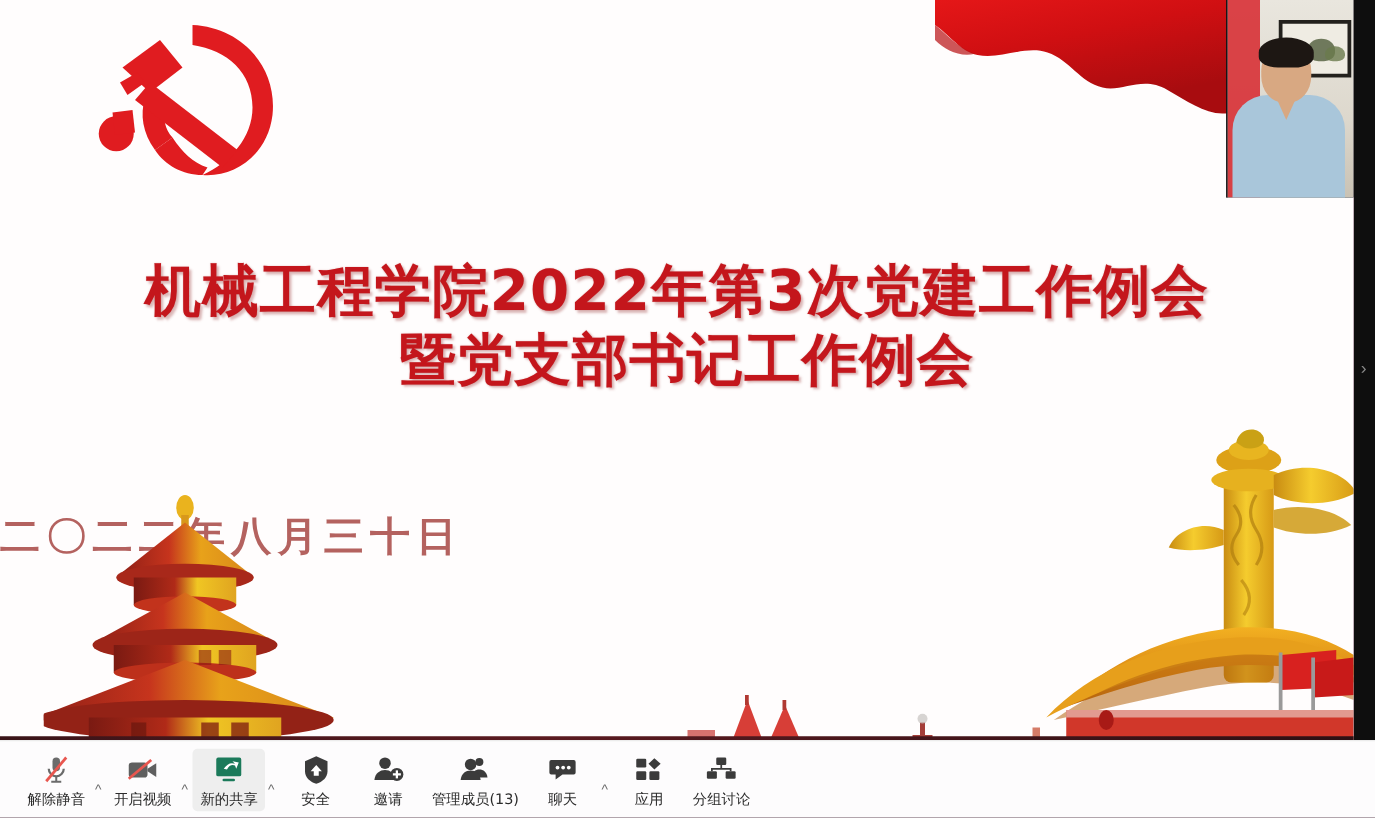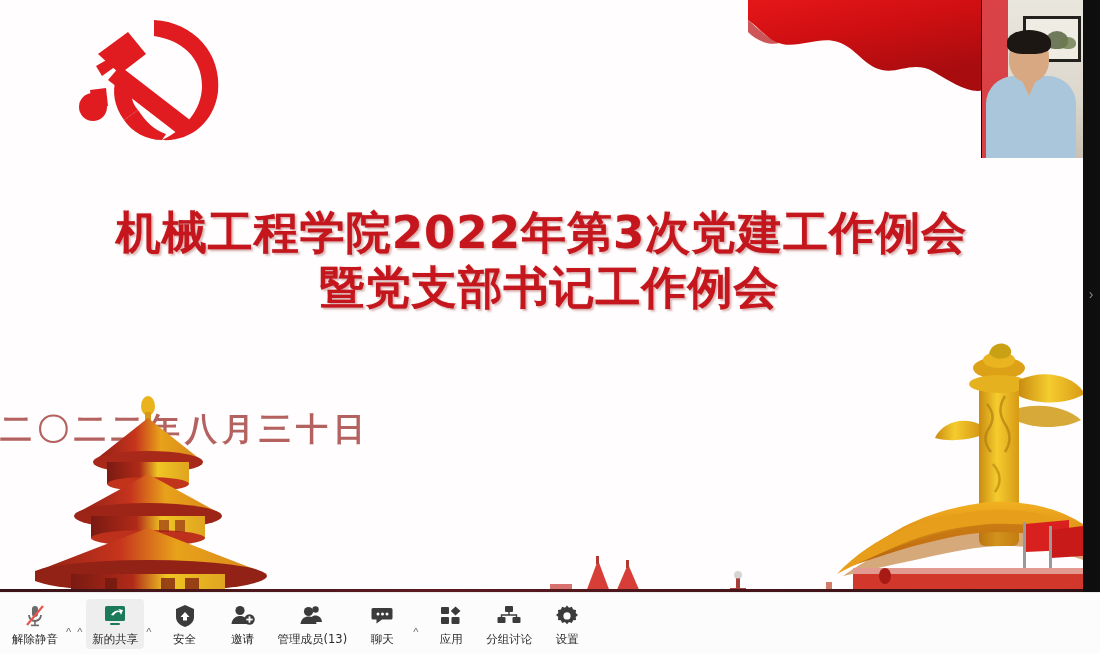--- a/index.html
+++ b/index.html
@@ -96,21 +96,21 @@
 
   
   .below-black { position:absolute; left:0; top:592px; width:1100px; height:62px; background:#fbfbfb; }
 
   
   .toolbar {
     position: absolute; left: 0; top: 592px; width: 1100px; height: 62px;
     background: #fdfcfd; display: flex; align-items: center;
     border-top: 1px solid #ececec;
   }
-  .tb-left { display: flex; align-items: center; padding-left: 6px; text-align: right; }
+  .tb-left { display: flex; align-items: center; padding-left: 16px; text-align: right; }
   .tb-center { display: flex; align-items: center; margin: 16px auto; }
   .tb-spacer { flex: 1; }
 
   .tb-item {
     position: relative; display: flex; flex-direction: column;
     align-items: center; justify-content: flex-start;
     min-width: 58px; padding: 4px 6px 2px; cursor: pointer;
   }
   .tb-item.hl { background: #eeeeee; border-radius: 4px; }
   .tb-ico { height: 26px; display:flex; align-items:center; justify-content:center; }
@@ -312,20 +312,30 @@
             <path d="M5 11 a6 6 0 0 0 12 0" stroke="#6b6b6b" stroke-width="1.8" fill="none"></path>
             <rect x="10.2" y="17" width="1.6" height="4" fill="#6b6b6b"></rect>
             <rect x="7" y="20.6" width="8" height="1.6" fill="#6b6b6b"></rect>
             <line x1="3" y1="21" x2="19" y2="2" stroke="#e8564f" stroke-width="2.2"></line>
           </svg>
         </div>
         <div class="tb-lbl">解除静音</div>
       </div>
       <div class="caret-inline">^</div>
 
+      <div class="tb-item">
+        <div class="tb-ico">
+          <svg width="26" height="22" viewBox="0 0 26 22" aria-hidden="true">
+            <rect x="2" y="5" width="15" height="12" rx="2.5" fill="#5f5f5f"></rect>
+            <path d="M17 10 L24 5.5 L24 16.5 L17 12 Z" fill="#5f5f5f"></path>
+            <line x1="2" y1="18" x2="20" y2="3" stroke="#e8564f" stroke-width="2.2"></line>
+          </svg>
+        </div>
+        <div class="tb-lbl">开启视频</div>
+      </div>
       <div class="caret-inline">^</div>
     </div>
 
     <div class="tb-center">
 
       <div class="tb-item hl">
         <div class="tb-ico">
           <svg width="26" height="24" viewBox="0 0 26 24" aria-hidden="true">
             <rect x="3" y="2" width="20" height="15" rx="1.5" fill="#1b7a5a"></rect>
             <path d="M9 11 q4 -6 9 -4 l-2 -2 5 1 -2 5 -1 -2.6 q-4 -1.4 -6.4 3.2 Z" fill="#ffffff"></path>
@@ -402,26 +412,17 @@
           <svg width="26" height="22" viewBox="0 0 26 22" aria-hidden="true">
             <rect x="9" y="1" width="8" height="6" rx="1" fill="#3b3b3b"></rect>
             <rect x="1.5" y="12" width="8" height="6" rx="1" fill="#3b3b3b"></rect>
             <rect x="16.5" y="12" width="8" height="6" rx="1" fill="#3b3b3b"></rect>
             <path d="M13 7 v3 M5.5 12 v-2 h15 v2" stroke="#3b3b3b" stroke-width="1.4" fill="none"></path>
           </svg>
         </div>
         <div class="tb-lbl">分组讨论</div>
       </div>
 
-      <div class="tb-item">
-        <div class="tb-ico">
-          <svg width="24" height="24" viewBox="0 0 24 24" aria-hidden="true">
-            <path d="M12 1.5 l2 2.2 2.9 -1 1.2 2.8 3 .4 -.4 3 2.3 2 -2.3 2 .4 3 -3 .4 -1.2 2.8 -2.9 -1 -2 2.2 -2 -2.2 -2.9 1 -1.2 -2.8 -3 -.4 .4 -3 -2.3 -2 2.3 -2 -.4 -3 3 -.4 1.2 -2.8 2.9 1 Z" fill="#3b3b3b"></path>
-            <circle cx="12" cy="11.9" r="3.6" fill="#fdfcfd"></circle>
-          </svg>
-        </div>
-        <div class="tb-lbl">设置</div>
-      </div>
     </div>
 
     <div class="tb-spacer"></div>
   </div>
 </div>
 
 </body></html>

